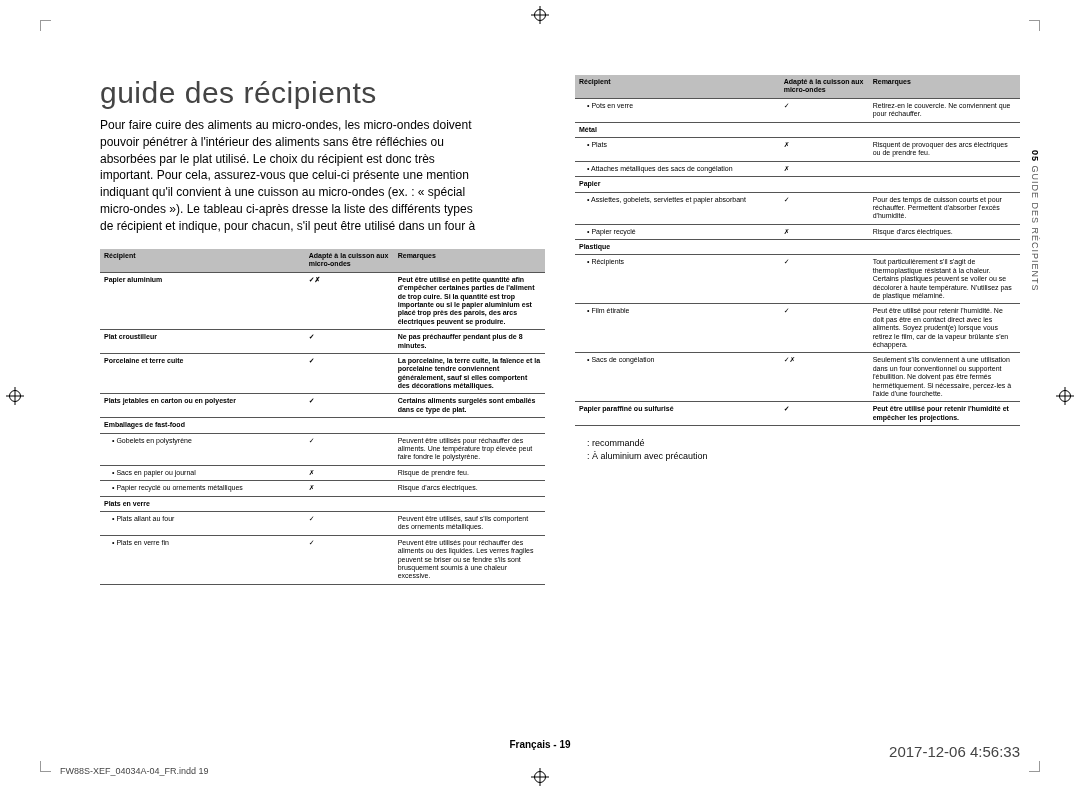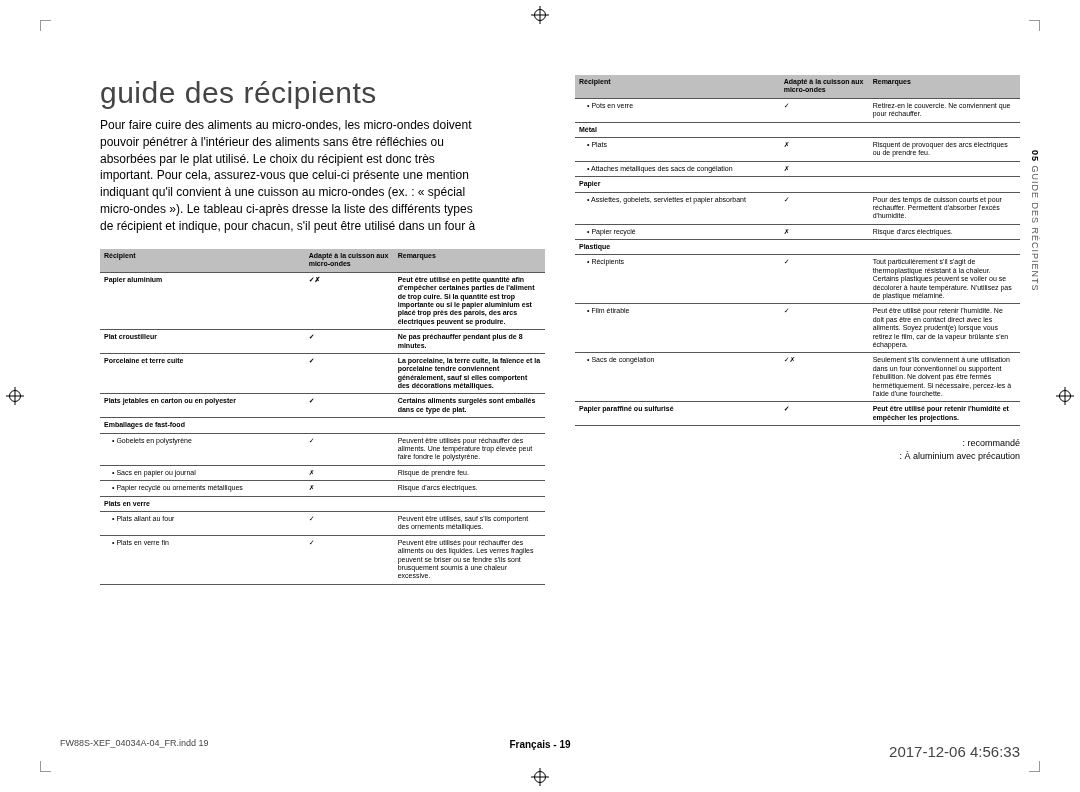--- a/index.html
+++ b/index.html
@@ -25,24 +25,24 @@
   th,td{padding:3px 4px;text-align:left;vertical-align:top;border-bottom:0.5px solid #555;}
   thead th{background:#bfbfbf;font-weight:700;}
   .cat td{font-weight:700;}
   .sub td:first-child{padding-left:12px;}
   .col-a{width:46%;}
   .col-b{width:20%;}
   .col-c{width:34%;}
   .sidelabel{position:absolute;right:40px;top:150px;writing-mode:vertical-rl;font-size:9px;letter-spacing:1px;}
   .sidelabel .num{font-weight:700;}
   .sidelabel .txt{font-weight:400;color:#555;}
-  .legend{font-size:9px;margin-top:12px;padding-left:12px;text-align:right;}
+  .legend{font-size:9px;margin-top:12px;padding-left:12px;}
   .legend div{margin:2px 0;}
   .footer-center{position:absolute;left:50%;bottom:42px;transform:translateX(-50%);font-size:10px;font-weight:700;}
-  .footer-left{position:absolute;left:60px;bottom:44px;font-size:9px;color:#444;}
+  .footer-left{position:absolute;left:60px;bottom:16px;font-size:9px;color:#444;}
   .footer-right{position:absolute;right:60px;bottom:32px;font-size:15px;color:#444;}
 </style>
 </head>
 <body>
 <div class="page">
 
   <div class="crop-tl"></div>
   <div class="crop-tr"></div>
   <div class="crop-bl"></div>
   <div class="crop-br"></div>

